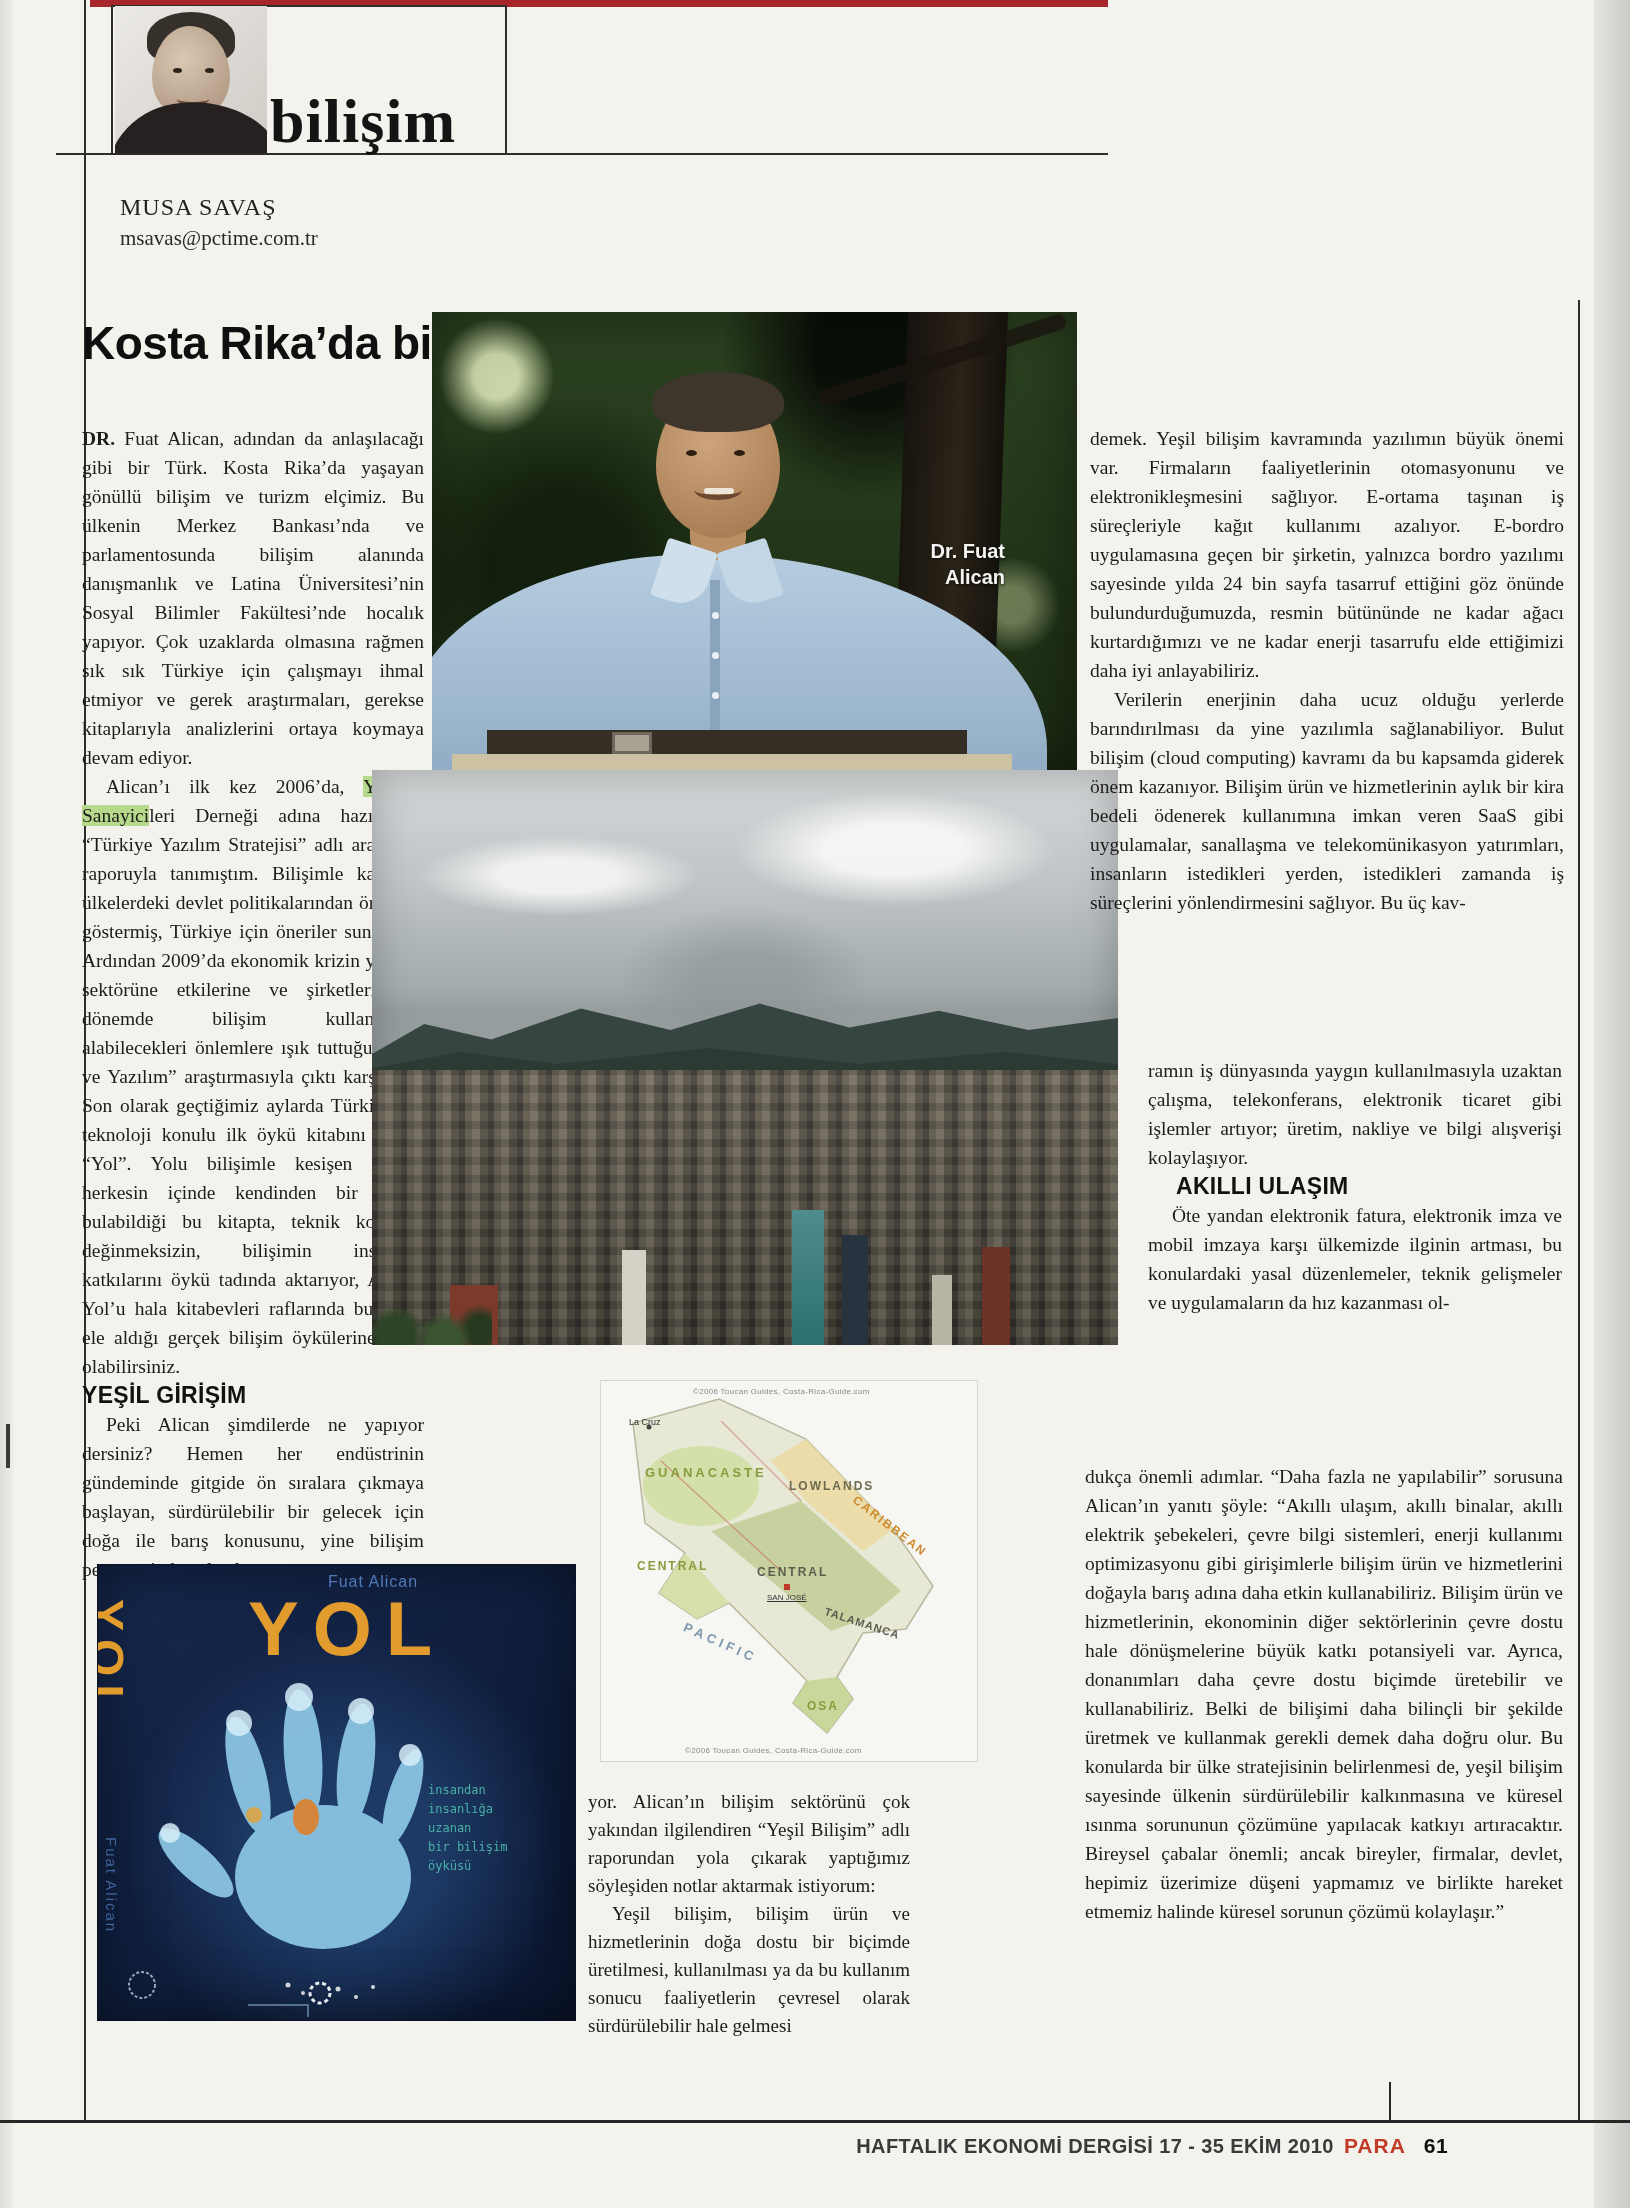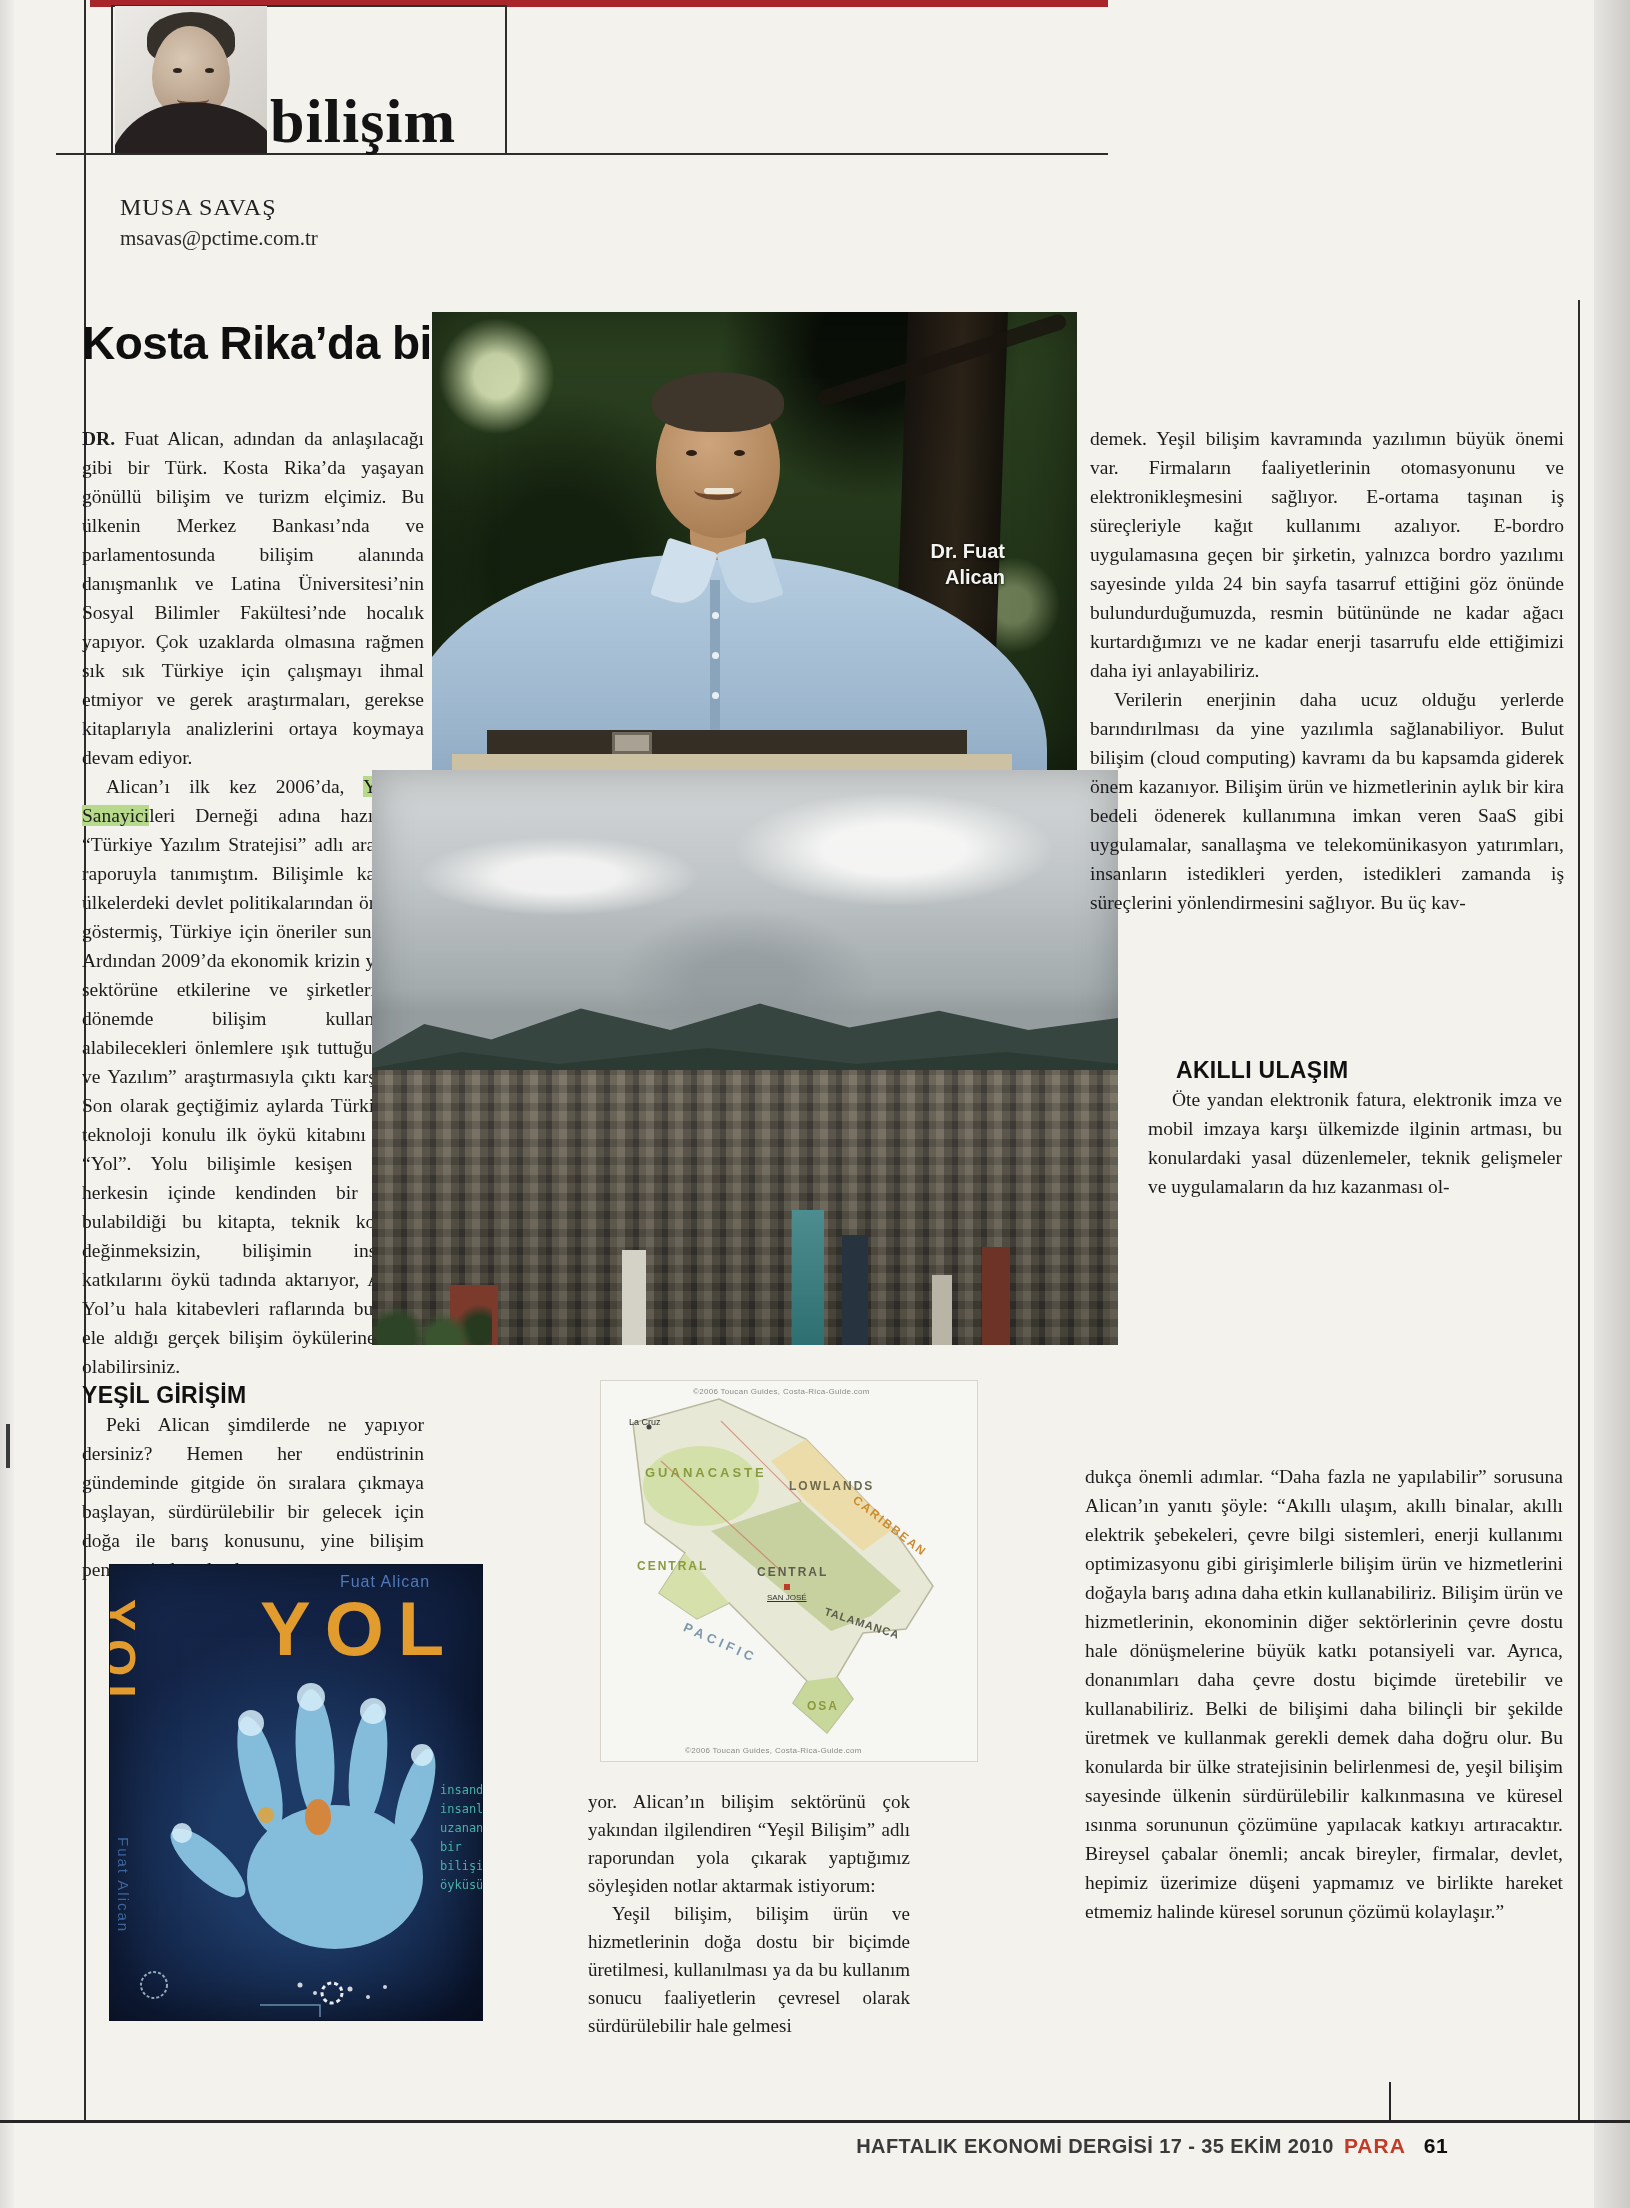--- a/index.html
+++ b/index.html
@@ -113,21 +113,21 @@
   .ml-lowlands{font-size:12px;color:#6e6a4e;letter-spacing:2px;}
   .ml-caribbean{font-size:12px;color:#cd8b2f;letter-spacing:2px;transform:rotate(38deg);}
   .ml-nicoya{font-size:12px;color:#8a9a3f;letter-spacing:2px;}
   .ml-central{font-size:12px;color:#5d5d4e;letter-spacing:2px;}
   .ml-sanjose{font-weight:400;font-size:8px;color:#333;text-decoration:underline;}
   .ml-pacific{font-size:13px;color:#7d97ad;letter-spacing:4px;transform:rotate(24deg);}
   .ml-talamanca{font-size:11px;color:#5d5d4e;letter-spacing:1px;transform:rotate(18deg);}
   .ml-osa{font-size:12px;color:#8a9a3f;letter-spacing:2px;}
 
   
-  .book{left:110px;top:1565px;width:372px;height:455px;overflow:hidden;
+  .book{left:98px;top:1565px;width:477px;height:455px;overflow:hidden;
     background:radial-gradient(circle at 52% 62%, #1d3a66 0 90px, rgba(29,58,102,0) 220px),linear-gradient(140deg,#16284e,#0e1b38 70%,#0b1630);
     box-shadow:0 0 0 1px #0a1226, inset 0 0 60px rgba(0,0,0,.5);}
   .bc-author-top{left:190px;top:8px;width:170px;text-align:center;font-family:"Liberation Sans", sans-serif;font-size:16px;color:#4f79b8;letter-spacing:1px;}
   .bc-title{left:150px;top:20px;font-family:"Liberation Sans", sans-serif;font-weight:700;font-size:76px;color:#e29b2d;letter-spacing:14px;}
   .bc-spine{left:36px;top:34px;font-family:"Liberation Sans", sans-serif;font-weight:700;font-size:48px;color:#e29b2d;letter-spacing:8px;transform:rotate(90deg);transform-origin:left top;}
   .bc-author-side{left:22px;top:272px;font-family:"Liberation Sans", sans-serif;font-size:15px;color:#3f649c;letter-spacing:2px;transform:rotate(90deg);transform-origin:left top;}
   .bc-tagline{left:330px;top:216px;font-family:"DejaVu Sans Mono", monospace;font-size:12px;line-height:19px;color:#49b0a6;}
 
   
   .footer{left:0;top:2134px;width:1448px;text-align:right;font-family:"Liberation Sans", sans-serif;font-size:20px;font-weight:600;color:#3a3a3a;letter-spacing:.4px;}
@@ -278,20 +278,21 @@
   <div class="abs bodycol midtext" data-name="column-middle">
     <p data-name="paragraph">yor. Alican’ın bilişim sektörünü çok yakından ilgilendiren “Yeşil Bilişim” adlı raporundan yola çıkarak yaptığımız söyleşiden notlar aktarmak istiyorum:</p>
     <p class="indent" data-name="paragraph">Yeşil bilişim, bilişim ürün ve hizmetlerinin doğa dostu bir biçimde üretilmesi, kullanılması ya da bu kullanım sonucu faaliyetlerin çevresel olarak sürdürülebilir hale gelmesi</p>
   </div>
 
   <div class="abs bodycol col3a" data-name="column-3-top">
     <p data-name="paragraph">demek. Yeşil bilişim kavramında yazılımın büyük önemi var. Firmaların faaliyetlerinin otomasyonunu ve elektronikleşmesini sağlıyor. E-ortama taşınan iş süreçleriyle kağıt kullanımı azalıyor. E-bordro uygulamasına geçen bir şirketin, yalnızca bordro yazılımı sayesinde yılda 24 bin sayfa tasarruf ettiğini göz önünde bulundurduğumuzda, resmin bütününde ne kadar ağacı kurtardığımızı ve ne kadar enerji tasarrufu elde ettiğimizi daha iyi anlayabiliriz.</p>
     <p class="indent" data-name="paragraph">Verilerin enerjinin daha ucuz olduğu yerlerde barındırılması da yine yazılımla sağlanabiliyor. Bulut bilişim (cloud computing) kavramı da bu kapsamda giderek önem kazanıyor. Bilişim ürün ve hizmetlerinin aylık bir kira bedeli ödenerek kullanımına imkan veren SaaS gibi uygulamalar, sanallaşma ve telekomünikasyon yatırımları, insanların istedikleri yerden, istedikleri zamanda iş süreçlerini yönlendirmesini sağlıyor. Bu üç kav-</p>
   </div>
   <div class="abs bodycol col3b" data-name="column-3-middle">
+    <p data-name="paragraph">ramın iş dünyasında yaygın kullanılmasıyla uzaktan çalışma, telekonferans, elektronik ticaret gibi işlemler artıyor; üretim, nakliye ve bilgi alışverişi kolaylaşıyor.</p>
     <p class="subhead" data-name="subheading-akilli-ulasim">AKILLI ULAŞIM</p>
     <p class="indent" data-name="paragraph">Öte yandan elektronik fatura, elektronik imza ve mobil imzaya karşı ülkemizde ilginin artması, bu konulardaki yasal düzenlemeler, teknik gelişmeler ve uygulamaların da hız kazanması ol-</p>
   </div>
   <div class="abs bodycol col3c" data-name="column-3-bottom">
     <p data-name="paragraph">dukça önemli adımlar. “Daha fazla ne yapılabilir” sorusuna Alican’ın yanıtı şöyle: “Akıllı ulaşım, akıllı binalar, akıllı elektrik şebekeleri, çevre bilgi sistemleri, enerji kullanımı optimizasyonu gibi girişimlerle bilişim ürün ve hizmetlerini doğayla barış adına daha etkin kullanabiliriz. Bilişim ürün ve hizmetlerinin, ekonominin diğer sektörlerinin çevre dostu hale dönüşmelerine büyük katkı potansiyeli var. Ayrıca, donanımları daha çevre dostu biçimde üretebilir ve kullanabiliriz. Belki de bilişimi daha bilinçli bir şekilde üretmek ve kullanmak gerekli demek daha doğru olur. Bu konularda bir ülke stratejisinin belirlenmesi de, yeşil bilişim sayesinde ülkenin sürdürülebilir kalkınmasına ve küresel ısınma sorununun çözümüne yapılacak katkıyı artıracaktır. Bireysel çabalar önemli; ancak bireyler, firmalar, devlet, hepimiz üzerimize düşeni yapmamız ve birlikte hareket etmemiz halinde küresel sorunun çözümü kolaylaşır.”</p>
   </div>
 
   <div class="abs footer-rule" data-name="footer-rule"></div>
   <div class="abs footer-tick" data-name="footer-tick"></div>
   <div class="abs footer" data-name="footer">

